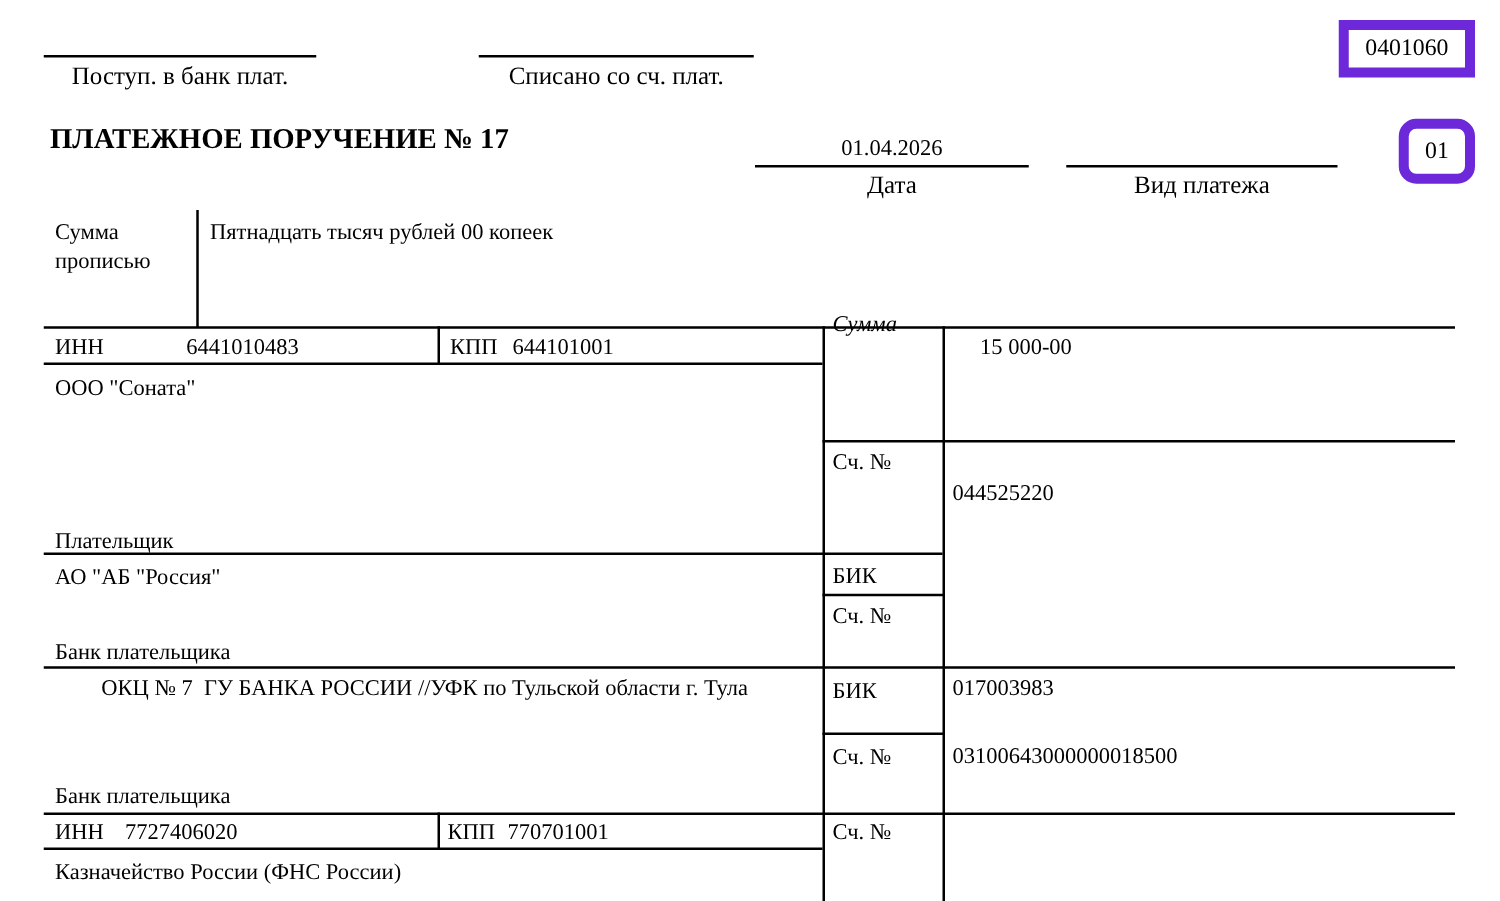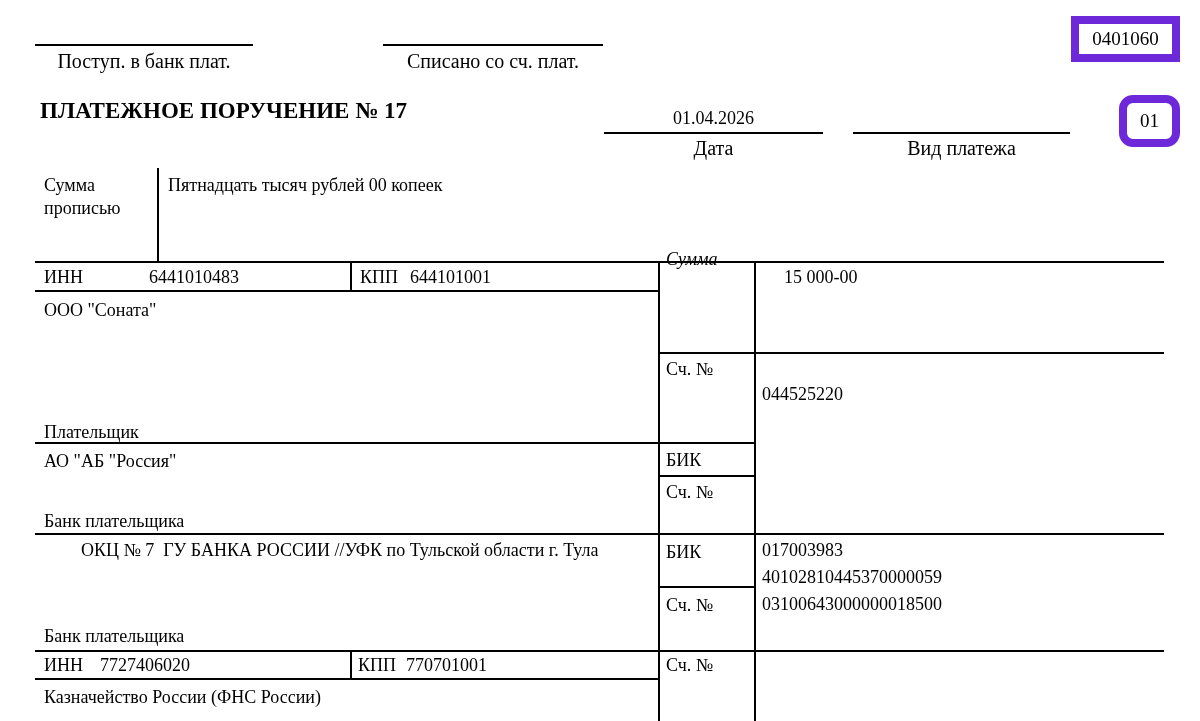--- a/index.html
+++ b/index.html
@@ -74,21 +74,20 @@
 
   <div class="txt" style="left:44px;top:450px;">АО "АБ "Россия"</div>
   <div class="txt" style="left:666px;top:449px;">БИК</div>
   <div class="txt" style="left:666px;top:481px;">Сч. №</div>
   <div class="txt" style="left:44px;top:510px;">Банк плательщика</div>
 
   <div class="txt" style="left:44px;top:539px;width:592px;margin-left:37px;">ОКЦ № 7  ГУ БАНКА РОССИИ //УФК по Тульской области г. Тула</div>
   <div class="txt" style="left:666px;top:541px;">БИК</div>
   <div class="txt" style="left:666px;top:594px;">Сч. №</div>
   <div class="txt num" style="left:762px;top:539px;">017003983</div>
-  <div class="txt num" style="left:762px;top:566px;">40102810445370000059</div>
   <div class="txt num" style="left:762px;top:593px;">03100643000000018500</div>
   <div class="txt" style="left:44px;top:625px;">Банк плательщика</div>
 
   <div class="txt" style="left:44px;top:654px;">ИНН</div>
   <div class="txt num" style="left:100px;top:654px;">7727406020</div>
   <div class="txt" style="left:358px;top:654px;">КПП</div>
   <div class="txt num" style="left:406px;top:654px;">770701001</div>
   <div class="txt" style="left:666px;top:654px;">Сч. №</div>
 
   <div class="txt" style="left:44px;top:686px;">Казначейство России (ФНС России)</div>

